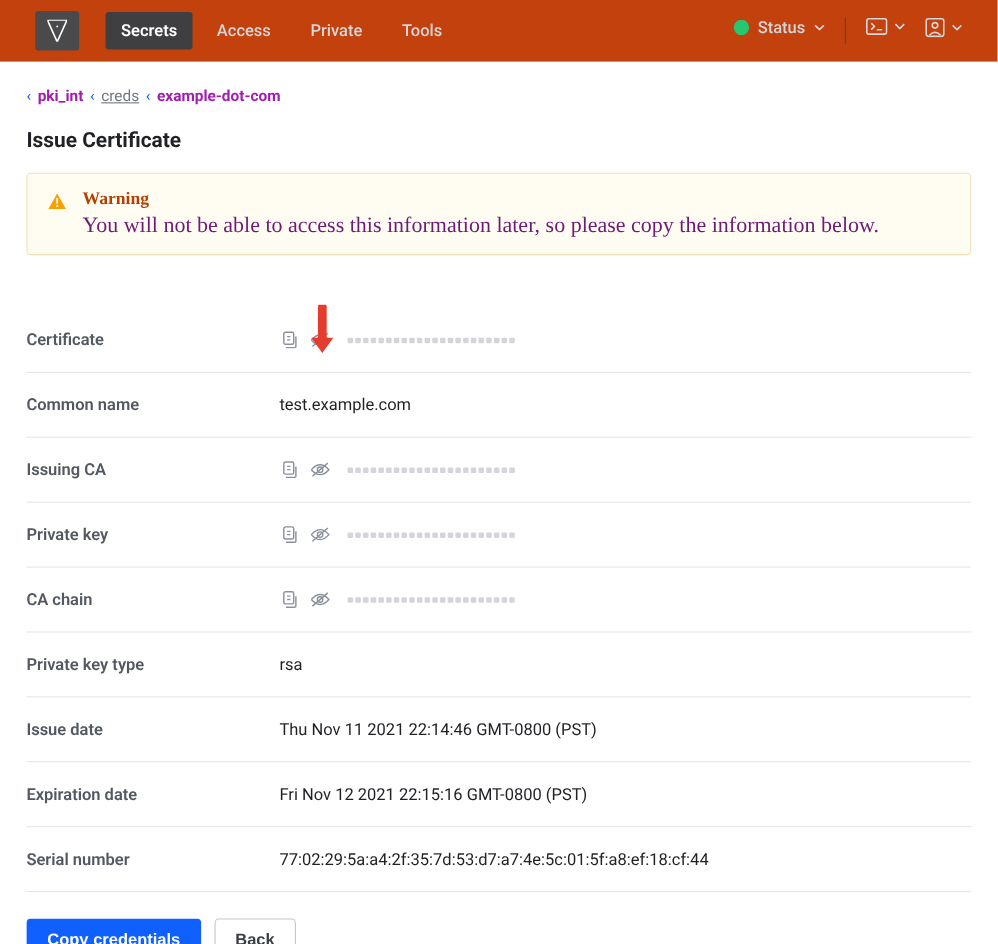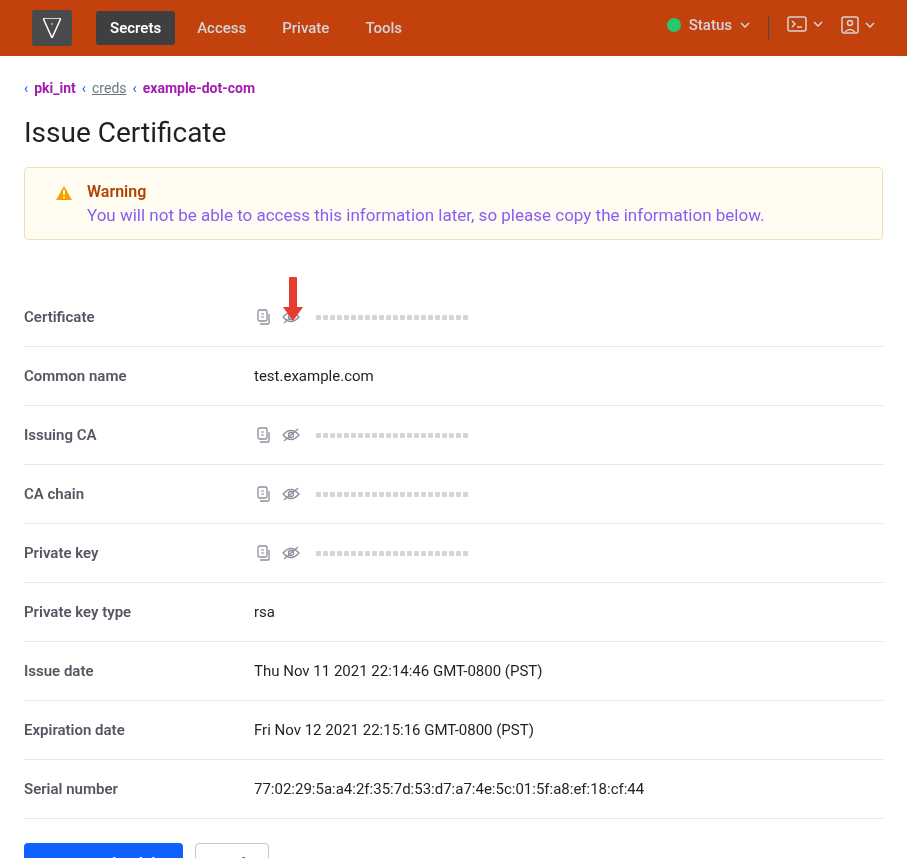--- a/index.html
+++ b/index.html
@@ -96,47 +96,48 @@
     .bc-link {
       color: #a21caf;
       cursor: pointer;
       font-weight: bold;
     }
     .bc-current {
       color: #6f7682;
       text-decoration: underline;
     }
     h1.page-title {
-      font-size: 28px;
-      font-weight: 400;
+      font-size: 19px;
+      font-weight: 700;
       margin-bottom: 18px;
     }
     .alert {
       border: 1px solid #f0e0b6;
       background: #fffdf2;
       border-radius: 4px;
-      padding: 14px 30px;
+      padding: 14px 18px;
       display: flex;
       gap: 14px;
       align-items: flex-start;
       margin-bottom: 48px;
+      font-family: Liberation Serif, serif;
     }
     .alert-icon {
       flex-shrink: 0;
       margin-top: 2px;
     }
     .alert-title {
       color: #b24000;
       font-weight: 600;
       font-size: 16px;
       margin-bottom: 4px;
     }
     .alert-body {
-      color: #8b5cf6;
-      font-size: 17px;
+      color: #701a75;
+      font-size: 20px;
     }
     .info-rows {
       display: flex;
       flex-direction: column;
     }
     .info-row {
       display: flex;
       align-items: center;
       padding: 20px 0;
       border-bottom: 1px solid #e4e6eb;
@@ -376,21 +377,21 @@
               <span></span>
               <span></span>
               <span></span>
               <span></span>
               <span></span>
             </div>
       </div>
     </div>
 
     <div class="info-row">
-      <div class="info-label">CA chain</div>
+      <div class="info-label">Private key</div>
       <div class="info-value-wrap">
         <div class="icon-action">
           <svg width="16" height="16" viewBox="0 0 16 16">
                 <rect x="3" y="1" width="9" height="11" rx="1.5" stroke="#8c909c" stroke-width="1.3" fill="none"></rect>
                 <path d="M5 15 L13 15 Q14 15 14 14 L14 5" stroke="#8c909c" stroke-width="1.3" fill="none"></path>
                 <path d="M6 5 L9 5 M6 8 L9 8" stroke="#8c909c" stroke-width="1.2"></path>
               </svg>
         </div>
         <div class="icon-action">
           <svg width="18" height="14" viewBox="0 0 18 14">
@@ -420,21 +421,21 @@
               <span></span>
               <span></span>
               <span></span>
               <span></span>
               <span></span>
             </div>
       </div>
     </div>
 
     <div class="info-row">
-      <div class="info-label">Private key</div>
+      <div class="info-label">CA chain</div>
       <div class="info-value-wrap">
         <div class="icon-action">
           <svg width="16" height="16" viewBox="0 0 16 16">
                 <rect x="3" y="1" width="9" height="11" rx="1.5" stroke="#8c909c" stroke-width="1.3" fill="none"></rect>
                 <path d="M5 15 L13 15 Q14 15 14 14 L14 5" stroke="#8c909c" stroke-width="1.3" fill="none"></path>
                 <path d="M6 5 L9 5 M6 8 L9 8" stroke="#8c909c" stroke-width="1.2"></path>
               </svg>
         </div>
         <div class="icon-action">
           <svg width="18" height="14" viewBox="0 0 18 14">

